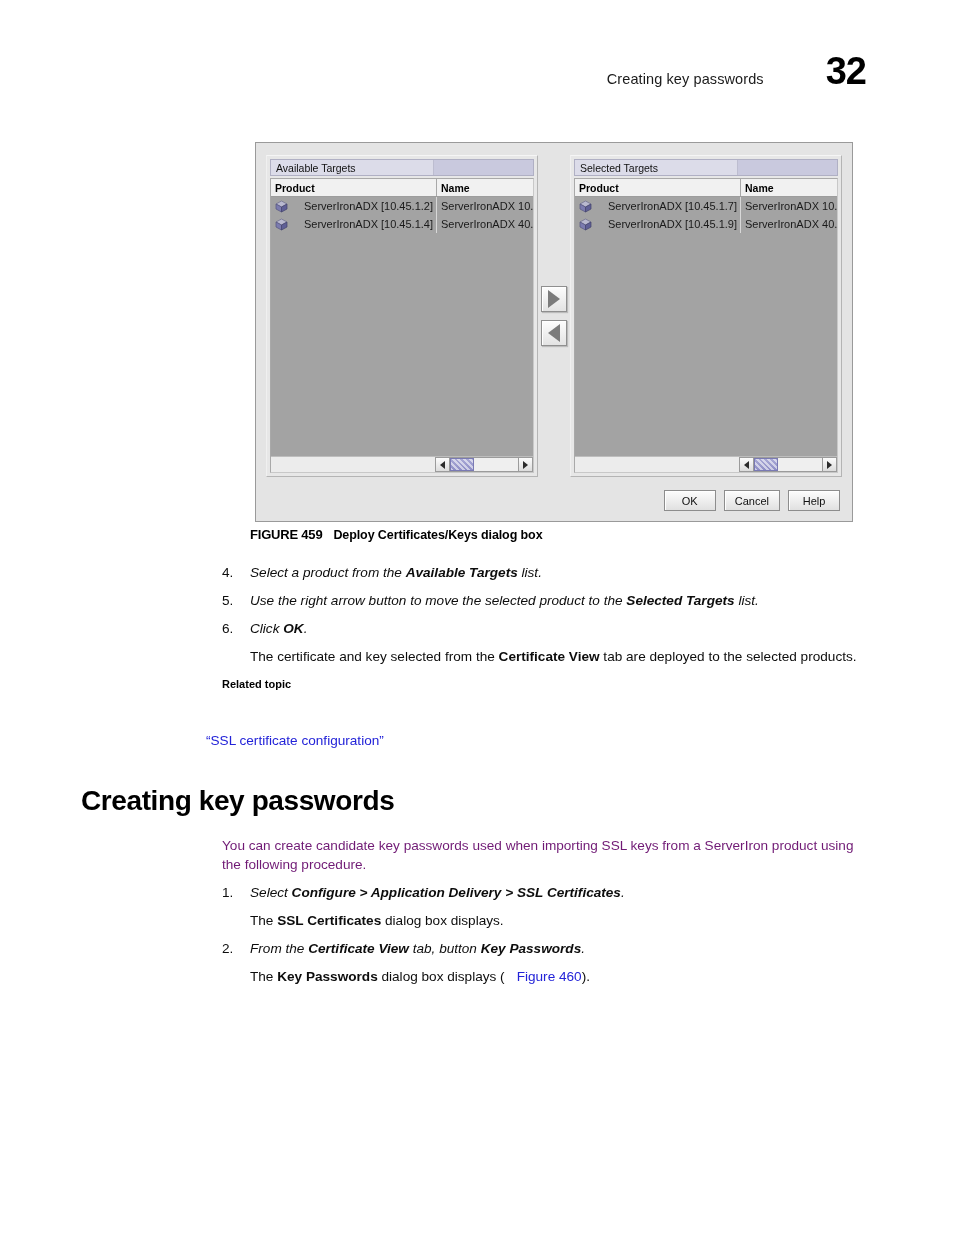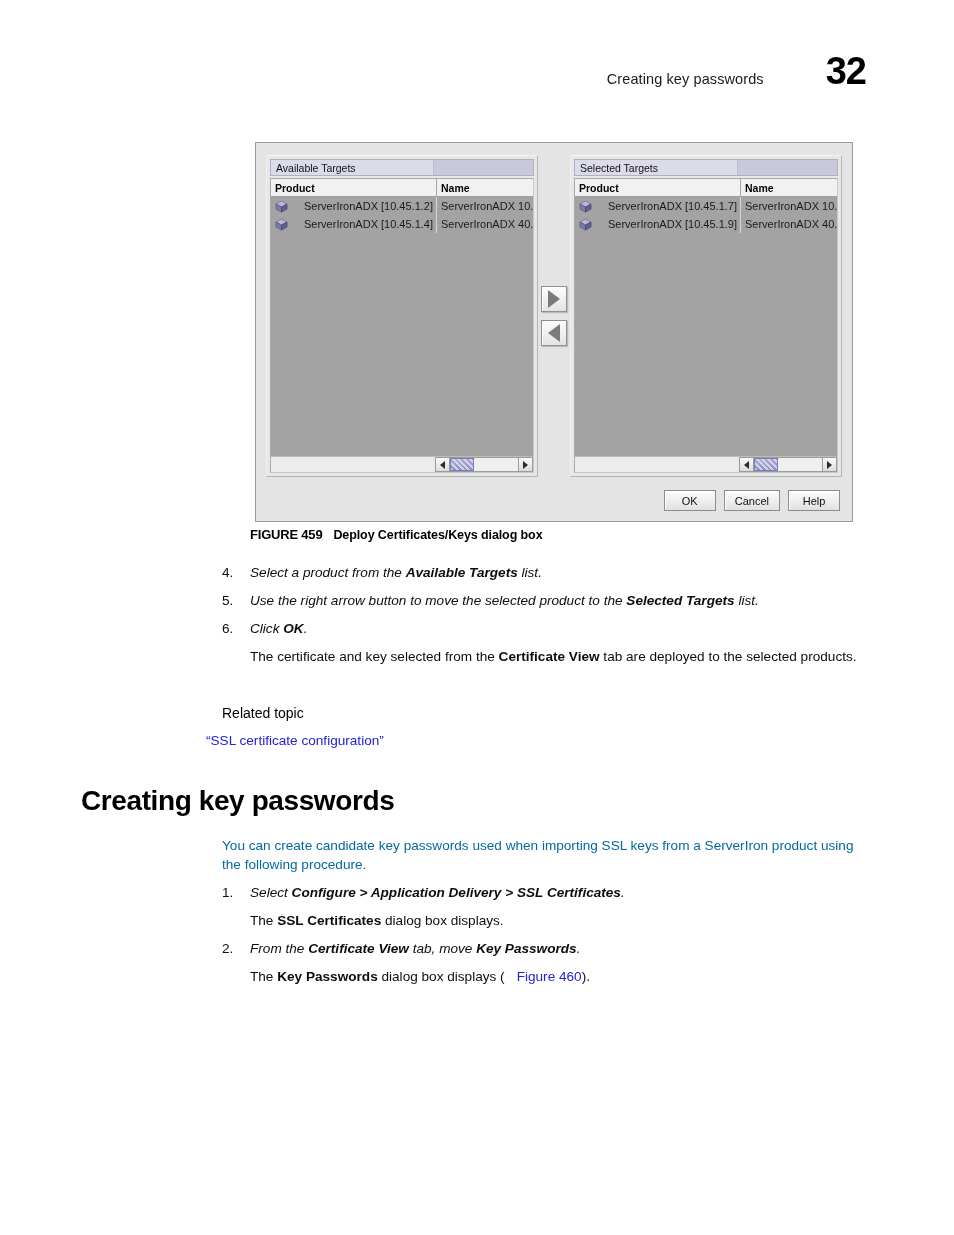--- a/index.html
+++ b/index.html
@@ -310,23 +310,23 @@
     width: 620px;
     font-size: 13.6px;
     line-height: 19px;
     color: #0d0d0d;
   }
   b { font-weight: bold; }
 
   .related-head {
     position: absolute;
     left: 222px;
-    top: 705px;
-    font-size: 14px;
-    font-weight: normal;
+    top: 678px;
+    font-size: 11px;
+    font-weight: bold;
   }
   .related-link {
     position: absolute;
     left: 206px;
     top: 733px;
     font-size: 13.6px;
     color: #2323d8;
   }
 
   .section-title {
@@ -339,21 +339,21 @@
     color: #000;
   }
 
   .intro-para {
     position: absolute;
     left: 222px;
     top: 836px;
     width: 648px;
     font-size: 13.6px;
     line-height: 19px;
-    color: #0369a1;
+    color: #701a75;
   }
 
   a.inline-link, .inline-link { color: #2323d8; margin-left: 12px; }
 </style>
 </head>
 <body>
 
 <div class="page-header">
   <div class="header-title">Creating key passwords</div>
   <div class="header-pagenum">32</div>
@@ -526,17 +526,17 @@
   <div class="intro-para">You can create candidate key passwords used when importing SSL keys from a ServerIron product using the following procedure.</div>
 
   <div class="step" style="left:222px; top:883px;">
     <span class="step-num">1.</span>
     <span class="step-text"><span>Select </span><b>Configure &gt; Application Delivery &gt; SSL Certificates</b><span>.</span></span>
   </div>
   <div class="cont-text" style="top:911px;"><span>The </span><b>SSL Certificates</b><span> dialog box displays.</span></div>
 
   <div class="step" style="left:222px; top:939px;">
     <span class="step-num">2.</span>
-    <span class="step-text"><span>From the </span><b>Certificate View</b><span> tab, move </span><b>Key Passwords</b><span>.</span></span>
+    <span class="step-text"><span>From the </span><b>Certificate View</b><span> tab, button </span><b>Key Passwords</b><span>.</span></span>
   </div>
   <div class="cont-text" style="top:967px;"><span>The </span><b>Key Passwords</b><span> dialog box displays (</span><span class="inline-link">Figure 460</span><span>).</span></div>
 
 </div>
 
 </body></html>

